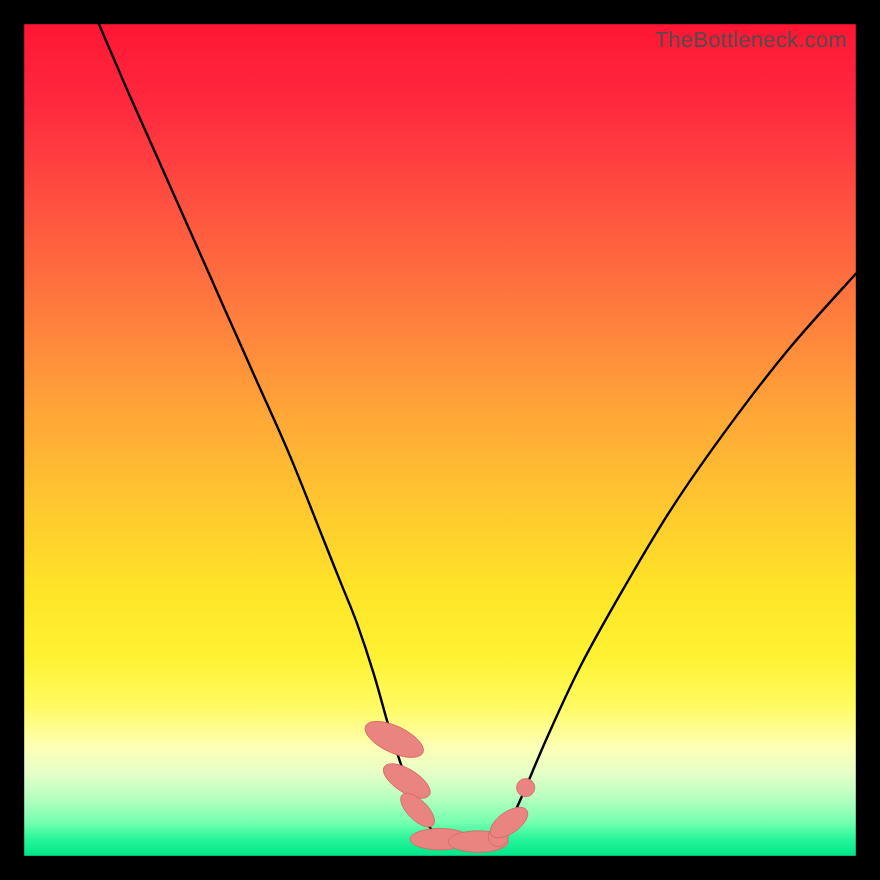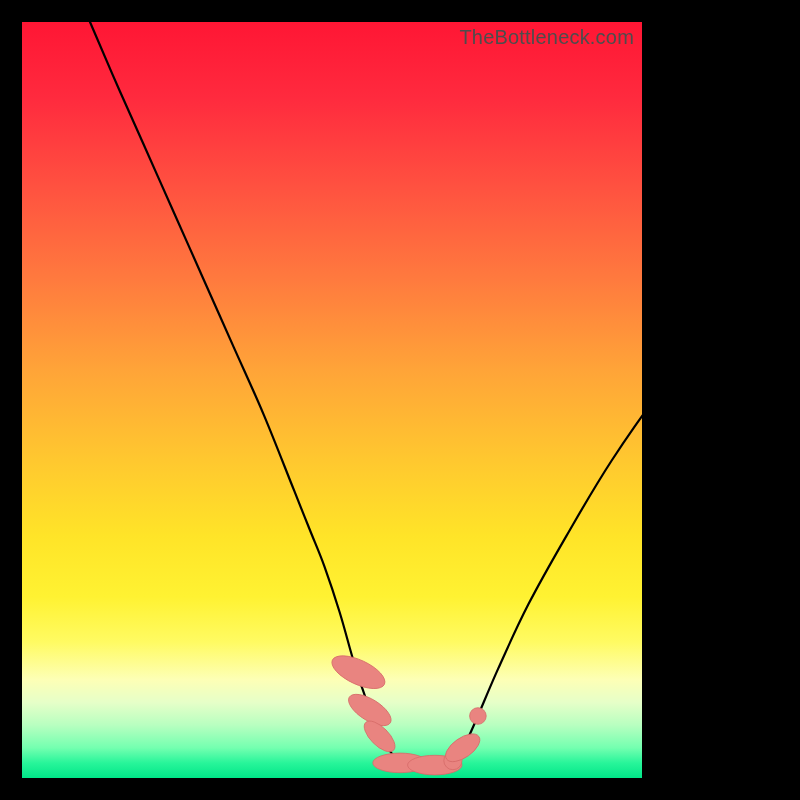--- a/index.html
+++ b/index.html
@@ -8,21 +8,21 @@
     width: 800px;
     height: 800px;
     background: #000;
     overflow: hidden;
     font-family: Arial, Helvetica, sans-serif;
   }
   .frame {
     position: absolute;
     left: 22px;
     top: 22px;
-    width: 620px;
+    width: 756px;
     height: 756px;
     background: linear-gradient(
       to bottom,
       #ff1634 0%,
       #ff2a3e 10%,
       #ff5240 22%,
       #ff7a3e 34%,
       #ffa438 46%,
       #ffc82f 58%,
       #ffe428 68%,

